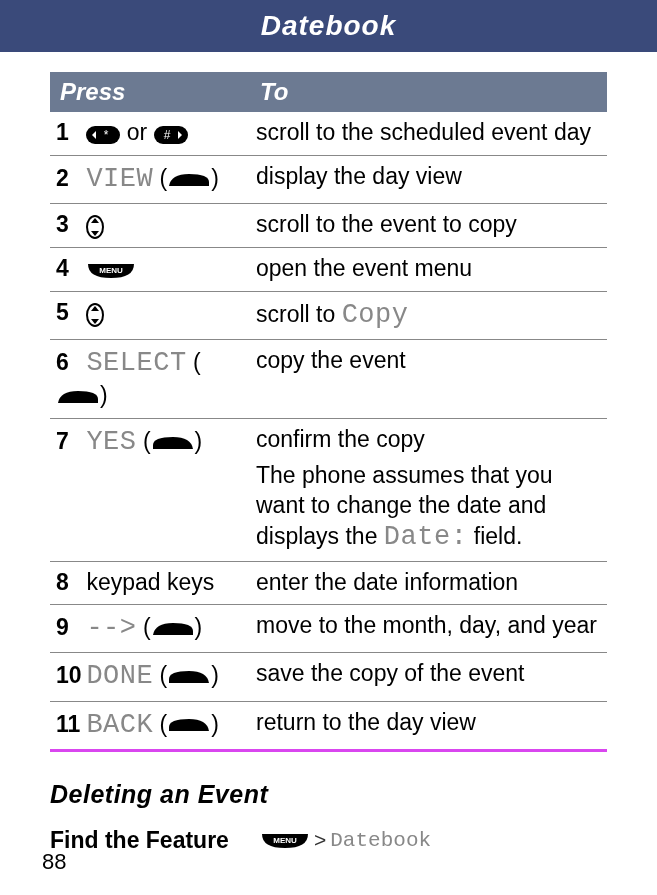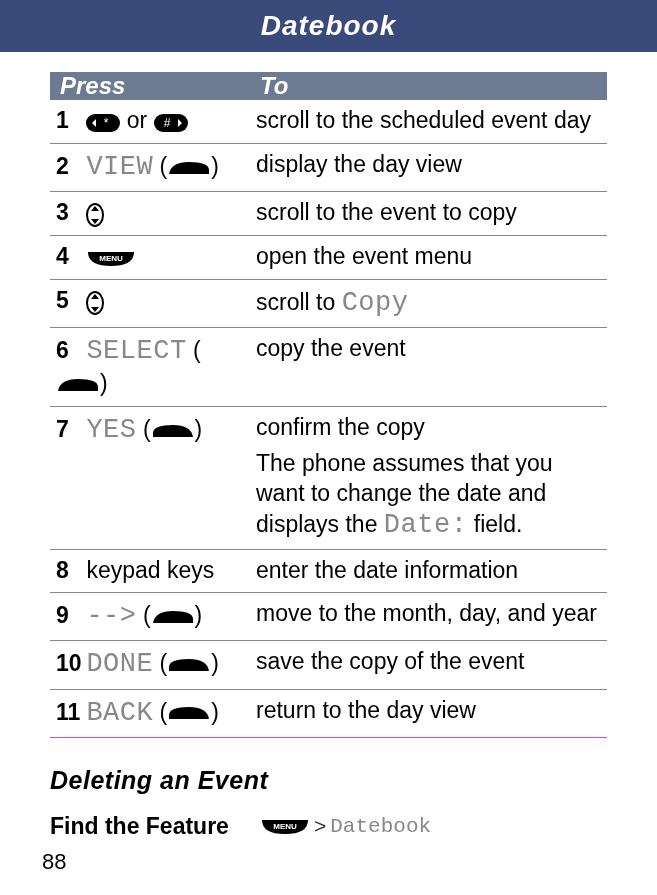--- a/index.html
+++ b/index.html
@@ -29,28 +29,28 @@
     }
     .thead-row {
       background: #6c7a92;
       color: #fff;
     }
     .thead-row th {
       text-align: left;
       font-weight: bold;
       font-style: italic;
       font-size: 24px;
-      padding: 0 10px;
+      padding: 6px 10px;
     }
     .thead-row th:first-child { width: 200px; }
     .table tbody tr {
       border-bottom: 1px solid #888;
     }
     .table tbody tr:last-child {
-      border-bottom: 1px solid #d946ef;
+      border-bottom: 3px solid #d946ef;
     }
     .table tbody td {
       padding: 6px 10px 6px 6px;
       font-size: 23px;
       vertical-align: top;
       line-height: 1.3;
     }
     .step-num {
       font-weight: bold;
       display: inline-block;

